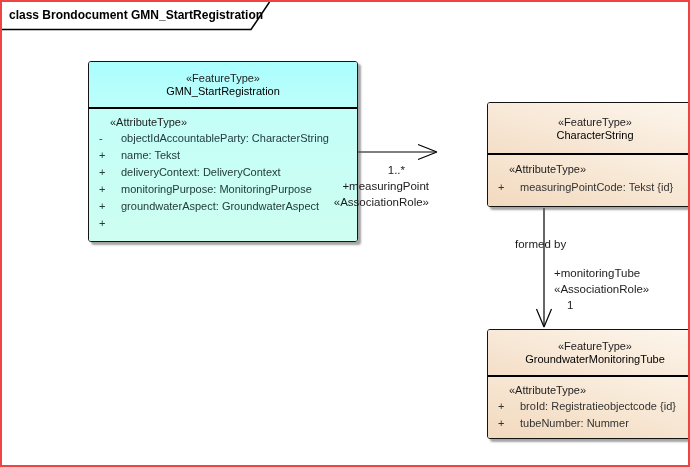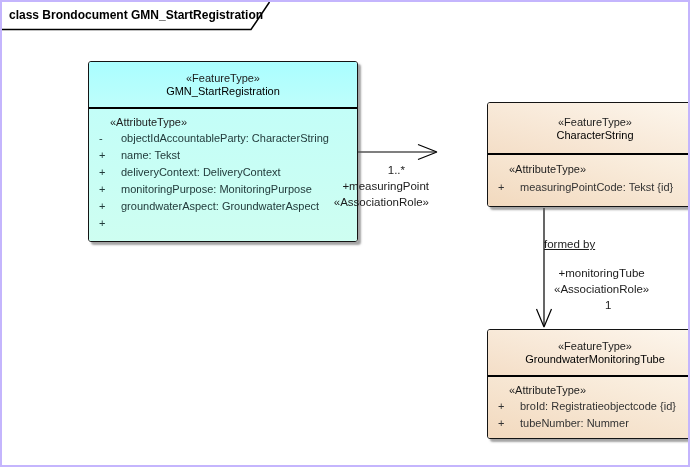--- a/index.html
+++ b/index.html
@@ -1,21 +1,21 @@
 <!DOCTYPE html>
 <html><head>
 <meta charset="utf-8">
 <style>
   html,body { margin:0; padding:0; background:#fff; }
   * { box-sizing: border-box; }
   .diagram {
     position: relative;
     width: 690px; height: 467px;
     background: #fff;
-    border: 2px solid #c4b5fd;
+    border: 2px solid #ef4444;
     font-family: "Liberation Sans", sans-serif;
     color: #222;
     overflow: hidden;
   }
   .wires { position:absolute; left:0; top:0; width:690px; height:467px; }
   .frame-title {
     position: absolute; left: 7px; top: 6px;
     font-size: 12px; font-weight: bold; color:#000;
     white-space: nowrap;
   }
@@ -44,21 +44,21 @@
     border-radius: 0 0 2px 2px;
     overflow: hidden;
   }
   .attr-stereo { font-size: 11px; margin-left: 13px; line-height: 16px; color:#1c1c1c; }
   .attr-row { display: flex; line-height: 17px; font-size: 11px; color:#223b3b; }
   .peach .attr-row { color:#333; }
   .attr-row .pfx { width: 24px; flex: 0 0 auto; padding-left: 2px; }
   .attr-row .atxt { white-space: nowrap; }
   .lbl { position: absolute; font-size: 11.5px; color:#1c1c1c; white-space: nowrap; }
   .lbl-group-right { text-align: right; line-height: 16px; }
-  .lbl-group-left { text-align: center; line-height: 16px; }
+  .lbl-group-left { text-align: left; line-height: 16px; }
   .mult-pad { padding-right: 24px; }
   .one-pad { padding-left: 13px; }
 </style>
 </head>
 <body>
 
 <div class="diagram">
 
   <svg class="wires" viewBox="0 0 690 467" xmlns="http://www.w3.org/2000/svg">
 
@@ -137,20 +137,20 @@
       </div>
     </div>
   </div>
 
   <div class="lbl lbl-group-right" style="right:259px; top:160px;">
     <div class="mult-pad">1..*</div>
     <div>+measuringPoint</div>
     <div>«AssociationRole»</div>
   </div>
 
-  <div class="lbl" style="left:542px; top:236px;text-decoration:underline;">formed by</div>
+  <div class="lbl" style="left:513px; top:236px;">formed by</div>
   <div class="lbl lbl-group-left" style="left:552px; top:263px;">
     <div>+monitoringTube</div>
     <div>«AssociationRole»</div>
     <div class="one-pad">1</div>
   </div>
 
 </div>
 
 </body></html>

